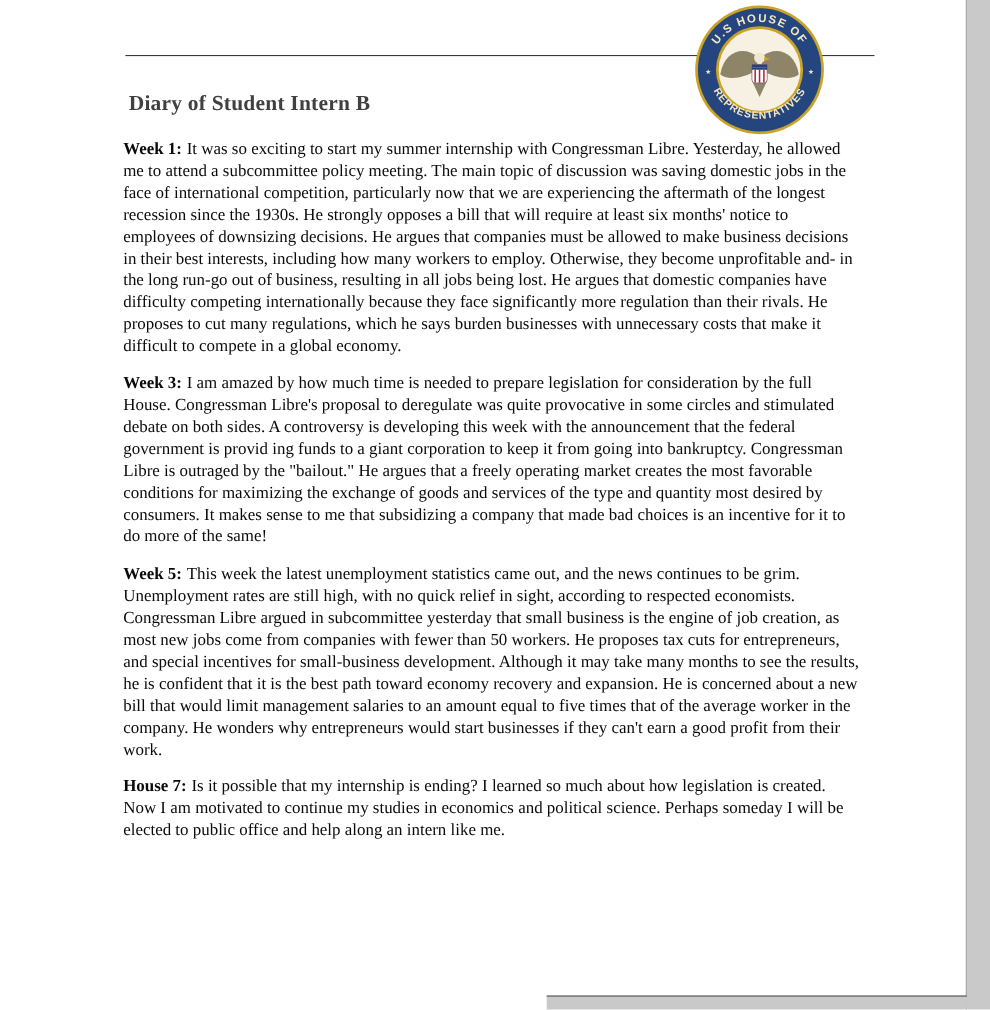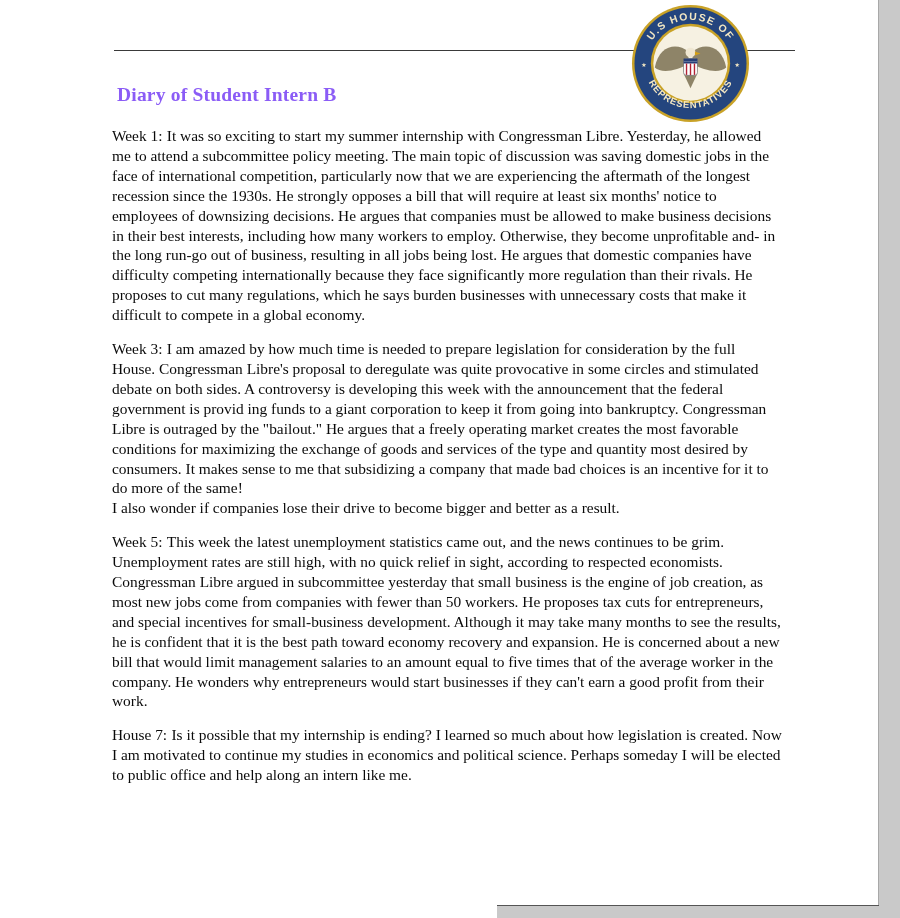--- a/index.html
+++ b/index.html
@@ -57,33 +57,33 @@
   }
   .content {
     position: absolute;
     left: 112px;
     top: 84px;
     width: 670px;
   }
   .page-title {
     font-size: 19.5px;
     font-weight: bold;
-    color: #8b5cf6;
+    color: #404040;
     margin: 0 0 20px 5px;
     letter-spacing: 0.2px;
   }
   .entry {
     font-size: 15.4px;
     line-height: 19.9px;
     color: #0a0a0a;
     margin: 0 0 14px 0;
     text-align: left;
   }
   .entry-label {
-    font-weight: normal;
+    font-weight: bold;
     margin-right: 0.28em;
   }
   .note-line {
     display: block;
   }
 </style>
 </head>
 <body>
 
 <div class="viewport">
@@ -130,21 +130,20 @@
 
   <div class="content">
     <h1 class="page-title">Diary of Student Intern B</h1>
 
     <p class="entry">
       <span class="entry-label">Week 1:</span><span>It was so exciting to start my summer internship with Congressman Libre. Yesterday, he allowed me to attend a subcommittee policy meeting. The main topic of discussion was saving domestic jobs in the face of international competition, particularly now that we are experiencing the aftermath of the longest recession since the 1930s. He strongly opposes a bill that will require at least six months' notice to employees of downsizing decisions. He argues that companies must be allowed to make business decisions in their best interests, including how many workers to employ. Otherwise, they become unprofitable and- in the long run-go out of business, resulting in all jobs being lost. He argues that domestic companies have difficulty competing internationally because they face significantly more regulation than their rivals. He proposes to cut many regulations, which he says burden businesses with unnecessary costs that make it difficult to compete in a global economy.</span>
     </p>
 
     <p class="entry">
       <span class="entry-label">Week 3:</span><span>I am amazed by how much time is needed to prepare legislation for consideration by the full House. Congressman Libre's proposal to deregulate was quite provocative in some circles and stimulated debate on both sides. A controversy is developing this week with the announcement that the federal government is provid ing funds to a giant corporation to keep it from going into bankruptcy. Congressman Libre is outraged by the "bailout." He argues that a freely operating market creates the most favorable conditions for maximizing the exchange of goods and services of the type and quantity most desired by consumers. It makes sense to me that subsidizing a company that made bad choices is an incentive for it to do more of the same!</span>
-      <span class="note-line">I also wonder if companies lose their drive to become bigger and better as a result.</span>
     </p>
 
     <p class="entry">
       <span class="entry-label">Week 5:</span><span>This week the latest unemployment statistics came out, and the news continues to be grim. Unemployment rates are still high, with no quick relief in sight, according to respected economists. Congressman Libre argued in subcommittee yesterday that small business is the engine of job creation, as most new jobs come from companies with fewer than 50 workers. He proposes tax cuts for entrepreneurs, and special incentives for small-business development. Although it may take many months to see the results, he is confident that it is the best path toward economy recovery and expansion. He is concerned about a new bill that would limit management salaries to an amount equal to five times that of the average worker in the company. He wonders why entrepreneurs would start businesses if they can't earn a good profit from their work.</span>
     </p>
 
     <p class="entry">
       <span class="entry-label">House 7:</span><span>Is it possible that my internship is ending? I learned so much about how legislation is created. Now I am motivated to continue my studies in economics and political science. Perhaps someday I will be elected to public office and help along an intern like me.</span>
     </p>
   </div>

